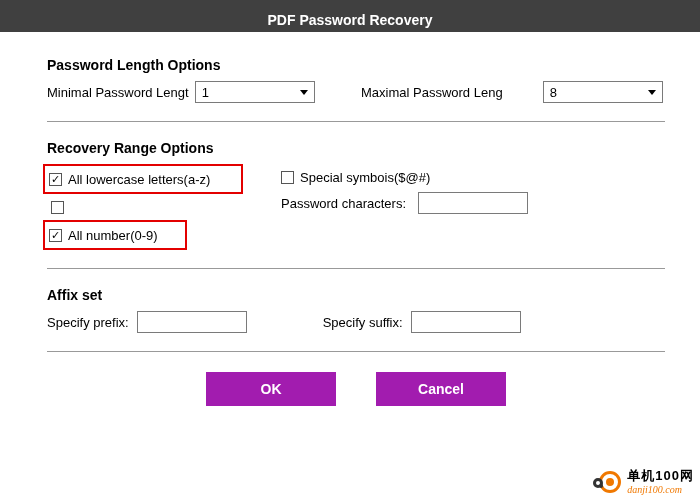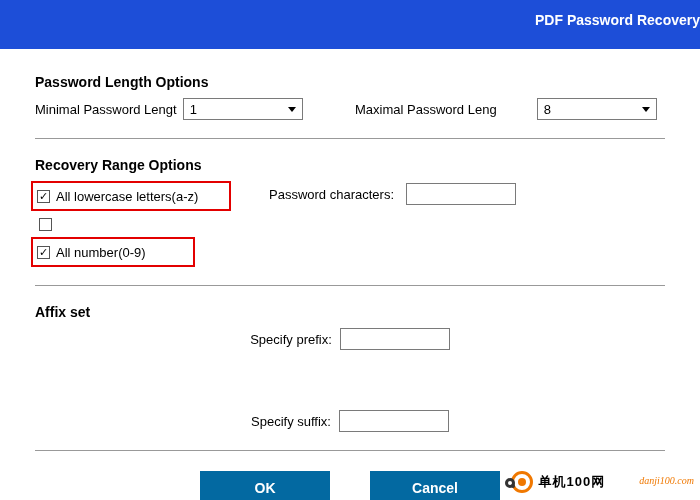--- a/index.html
+++ b/index.html
@@ -6,30 +6,31 @@
   html, body { margin:0; padding:0; }
   body {
     width:700px; height:500px;
     font-family: Arial, sans-serif;
     font-size:13px;
     color:#000;
     background:#fff;
     position:relative;
   }
   .titlebar {
-    background:#1d4ed8;
-    height:49px;
+    background:#404040;
+    height:32px;
     line-height:40px;
-    text-align:right;
+    text-align:center;
     color:#fff;
     font-weight:bold;
     font-size:14px;
   }
   .content {
     padding: 25px 35px 0 35px;
+    margin-left: 12px;
   }
   .section-title {
     font-weight:bold;
     font-size:14px;
     margin-bottom:8px;
   }
   .length-row { display:flex; gap:10px; align-items:center; }
   .len-group { display:flex; align-items:center; gap:6px; }
   .len-label { white-space:nowrap; }
   .select {
@@ -67,29 +68,29 @@
     cursor:pointer;
   }
   .checkbox.checked::after { content:"✓"; color:#000; }
   .textinput {
     border:1px solid #7a7a7a;
     height:22px; background:#fff;
     padding:0 4px;
   }
   .hl-red { border:2px solid #e30000; }
   .hl-group { margin-left:-4px; margin-right:-4px; }
-  .affix-row { display:flex; gap:60px; align-items:center;flex-direction:column; }
+  .affix-row { display:flex; gap:76px; align-items:center; }
   .affix-group { display:flex; align-items:center; gap:8px; }
   .buttons {
     display:flex; justify-content:center; gap:40px;
     margin-top:20px;
   }
   .btn {
     width:130px; height:34px;
-    background:#0369a1;
+    background:#a21caf;
     color:#fff;
     border:none;
     font-size:14px; font-weight:bold;
     display:flex; align-items:center; justify-content:center;
     cursor:pointer;
   }
   .watermark {
     position:absolute;
     right:6px; bottom:4px;
     display:flex; align-items:center; gap:6px;
@@ -107,21 +108,21 @@
     content:""; width:8px; height:8px; background:#f07800; border-radius:50%;
   }
   .wm-icon .small{
     width:10px; height:10px; border:3px solid #333; border-radius:50%;
     position:absolute; left:0; top:10px; background:#fff;
   }
   .wm-icon .small::after{
     content:""; width:4px; height:4px; background:#333; border-radius:50%;
     position:absolute; left:3px; top:3px;
   }
-  .wm-text { display:flex; flex-direction:row; line-height:1.1;gap:34px; }
+  .wm-text { display:flex; flex-direction:column; line-height:1.1; }
   .wm-text .cn { font-size:13px; font-weight:bold; letter-spacing:1px; }
   .wm-text .en { font-size:10px; color:#f07800; font-family: Georgia, serif; font-style:italic; }
 </style>
 </head>
 <body>
 
 <div class="titlebar">
   <span>PDF Password Recovery</span>
 </div>
 
@@ -152,28 +153,32 @@
     <div class="char-col-left">
       <div class="hl-group hl-red" style="width:200px;">
         <div class="check-row">
           <span class="checkbox checked"></span>
           <span>All lowercase letters(a-z)</span>
         </div>
       </div>
       <div class="check-row">
         <span class="checkbox"></span>
       </div>
-      <div class="hl-group hl-red" style="width:164px;">
+      <div class="hl-group hl-red" style="width:144px;">
         <div class="check-row">
           <span class="checkbox checked"></span>
           <span>All number(0-9)</span>
         </div>
       </div>
     </div>
     <div class="char-col-right">
+      <div class="check-row">
+        <span class="checkbox"></span>
+        <span>Special symbois($@#)</span>
+      </div>
       <div class="check-row">
         <span>Password characters:</span>
         <input class="textinput" style="width: 110px; margin-left: 6px;" value="">
       </div>
     </div>
   </div>
 
   <hr class="sep">
 
   <div class="section-title">Affix set</div>

